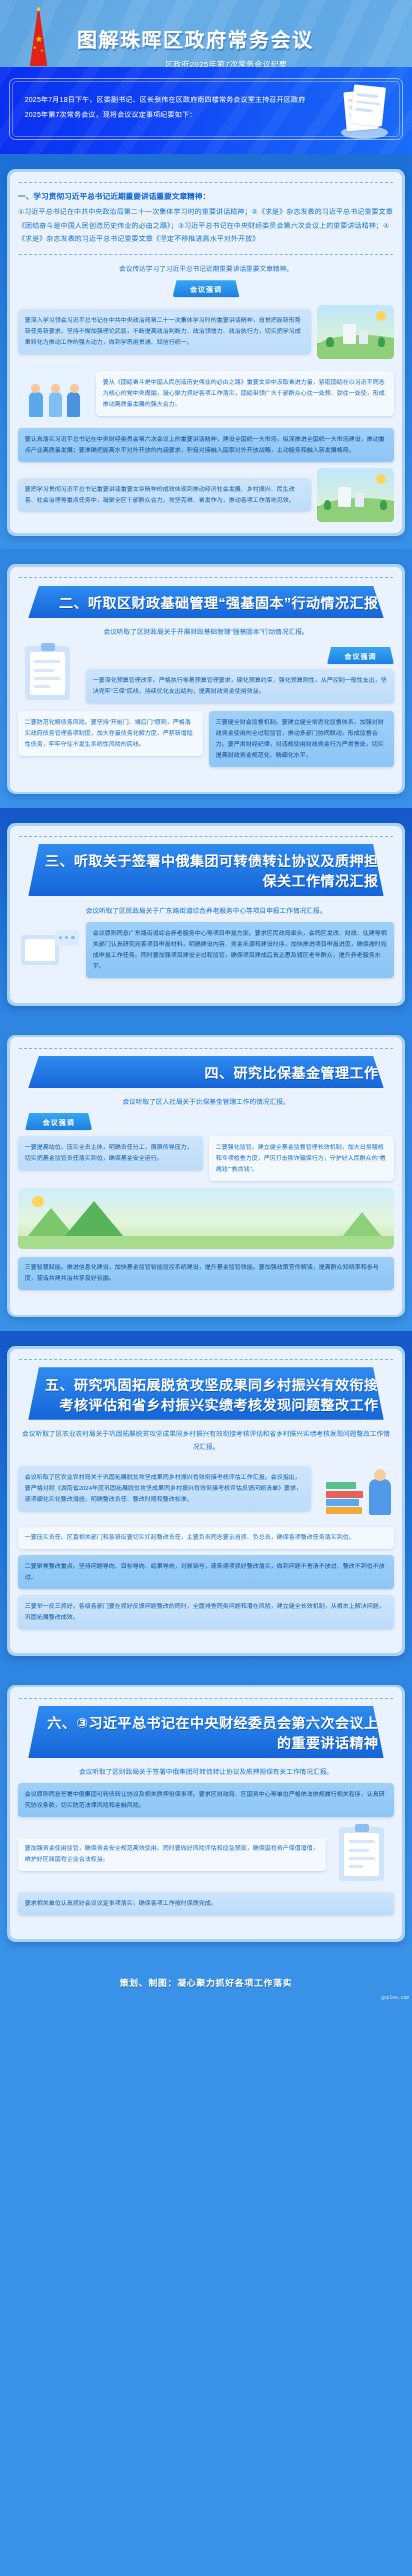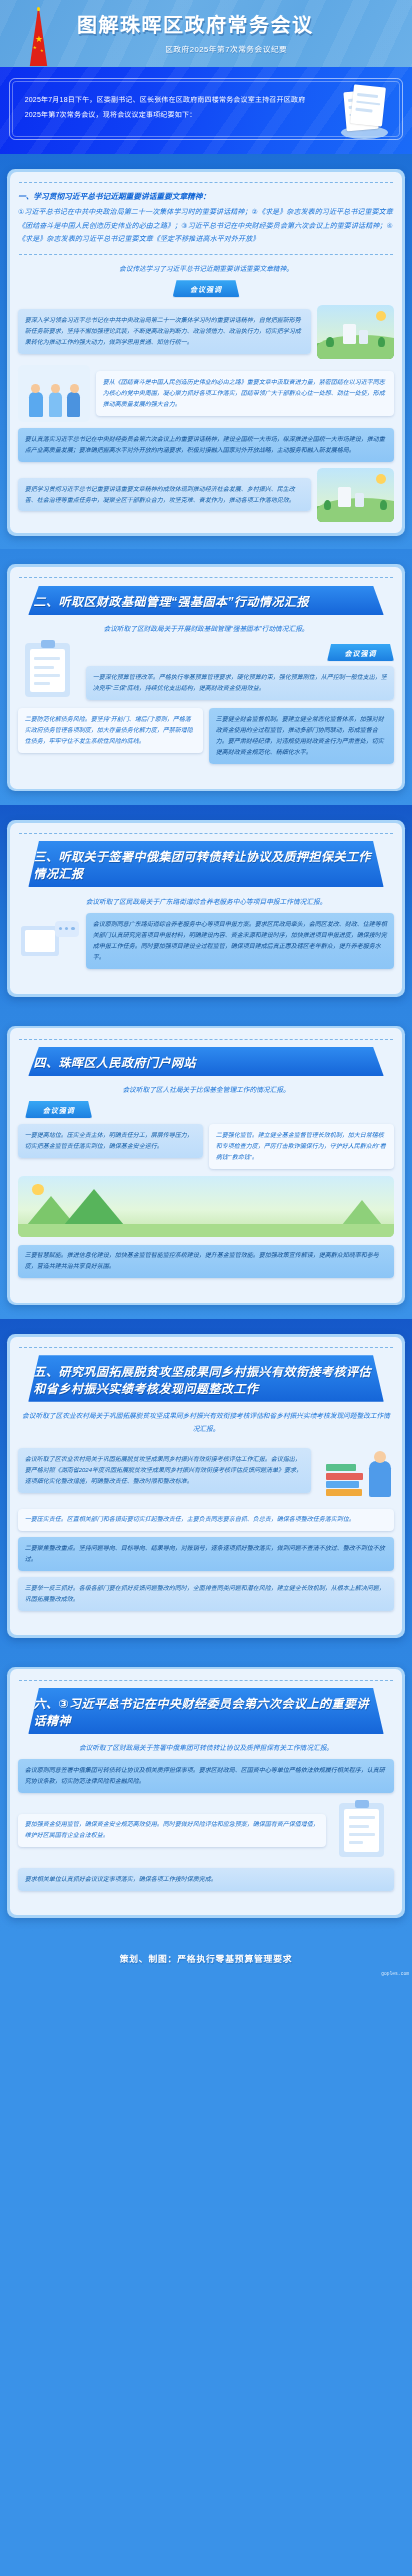--- a/index.html
+++ b/index.html
@@ -28,21 +28,21 @@
   .flag .pole-top { position:absolute; left:50%; top:0; width:3.6px; height:3.6px; margin-left:-1.8px; background:#ffd400; border-radius:50%; }
   .flag .cloth {
     position:absolute; left:0; top:4.1px; width:31px; height:55px;
     background:#e02217;
     clip-path:polygon(47% 0%, 53% 0%, 78% 100%, 22% 100%);
   }
   .flag .s1,.flag .s2,.flag .s3 { position:absolute; color:#ffd400; line-height:1; }
   .flag .s1 { left:12px; top:24px; font-size:8.8px; }
   .flag .s2 { left:9.8px; top:35px; font-size:4.6px; }
   .flag .s3 { left:17px; top:38px; font-size:4.1px; }
-  .hdr-text { position:absolute; left:77px; top:9px; width:319px; }
+  .hdr-text { position:absolute; left:77px; top:24px; width:319px; }
   .hdr-title {
     font-size:20px; font-weight:bold; color:#ffffff; letter-spacing:1.5px;
     text-shadow:1px 1.5px 0 rgba(40,90,150,.45);
     font-family:"DejaVu Sans","Liberation Sans",sans-serif;
   }
   .hdr-sub {
     margin-top:4.6px; font-size:7.7px; color:#ffffff; letter-spacing:0.5px;
     text-shadow:0.5px 0.5px 0 rgba(40,90,150,.4); text-align:center; padding-right:20.6px;
   }
 
@@ -71,21 +71,20 @@
     position:absolute; background:#ffffff; border-radius:1.5px;
     box-shadow:0 0.5px 1.5px rgba(0,0,0,.18);
   }
   .doc-icon .sheet.a { left:15.5px; top:4.1px; width:32px; height:39px; transform:rotate(6deg); }
   .doc-icon .sheet.b { left:8.2px; top:8.2px; width:32px; height:39px; transform:rotate(-5deg); }
   .doc-icon .line { position:absolute; height:2.6px; background:#cfe2f6; border-radius:1px; }
   .sec-band {
     position:relative;
     background:linear-gradient(180deg,#2f86e2 0%,#3a92e8 100%);
     padding:15.5px 7.2px 13.4px 7.2px;
-    font-style:italic;
   }
   .sec-band.alt { background:linear-gradient(180deg,#1d6fd6 0%,#2a82df 55%,#3a92e8 100%); }
   .sec-band.deep { background:linear-gradient(180deg,#1558c9 0%,#1f72d6 50%,#2f86e2 100%); }
 
   .card {
     position:relative;
     background:#a9d4f8; border-radius:8.2px; padding:2.6px;
     box-shadow:0 2.1px 7.2px rgba(10,50,110,.25);
   }
   .card-inner {
@@ -94,22 +93,22 @@
   .dashes { border-top:1px dashed #7fb6e8; margin:2.1px 1px 7.2px 1px; height:0; }
   .dashes.bottom { margin:8.2px 1px 5.2px 1px; }
 
   .sec-title-cn { color:#1266d6; font-size:7.7px; font-weight:bold; line-height:1.9; }
   .sec-body-cn { color:#1b74d8; font-size:7px; line-height:1.95; letter-spacing:0.1px; }
 
   
   .ribbon { position:relative; margin:2.1px 10.3px 0 10.3px; }
   .ribbon .plate {
     background:linear-gradient(180deg,#2f8bf0 0%,#1565d8 100%);
-    color:#fff; font-size:12px; font-weight:bold; letter-spacing:0.5px;
-    text-align:left; padding:6.2px 5.2px; border-radius:1px;
+    color:#fff; font-size:14px; font-weight:bold; letter-spacing:0.5px;
+    text-align:right; padding:6.2px 5.2px; border-radius:1px;
     clip-path:polygon(3% 0,97% 0,100% 100%,0% 100%);
     text-shadow:0.5px 0.5px 0.5px rgba(0,40,90,.4);
   }
   .ribbon .wing-l,.ribbon .wing-r {
     position:absolute; top:4.1px; width:8.2px; height:23px; background:#9ecbf5; z-index:-1;
   }
   .ribbon .wing-l { left:-6.2px; clip-path:polygon(0 0,100% 12%,100% 100%,40% 100%); }
   .ribbon .wing-r { right:-6.2px; clip-path:polygon(0 12%,100% 0,60% 100%,0 100%); }
 
   .centre-note { text-align:center; color:#1b74d8; font-size:6.7px; margin:8.2px 3.1px 4.1px 3.1px; line-height:1.9; }
@@ -355,21 +354,21 @@
     </div>
   </div>
 
   <div class="sec-band">
     <div class="card">
       <div class="card-inner">
         <div class="dashes"></div>
         <div class="ribbon">
           <span class="wing-l"></span>
             <span class="wing-r"></span>
-          <div class="plate">四、珠晖区人民政府门户网站</div>
+          <div class="plate">四、研究比保基金管理工作</div>
         </div>
         <div class="centre-note">会议听取了区人社局关于比保基金管理工作的情况汇报。</div>
 
         <div class="pill-left" style="margin:2.1px 0 6.2px 0;">
           <span class="pill">会议强调</span>
         </div>
 
         <div class="cols2" style="margin-bottom:7.2px;">
           <div class="bubble">一要提高站位。压实全责主体，明确责任分工，层层传导压力，切实把基金监管责任落实到位，确保基金安全运行。</div>
           <div class="bubble white">二要强化监管。建立健全基金监督管理长效机制，加大日常稽核和专项检查力度，严厉打击欺诈骗保行为，守护好人民群众的“看病钱”“救命钱”。</div>
@@ -447,18 +446,18 @@
           </div>
         </div>
 
         <div class="bubble">要求相关单位认真抓好会议议定事项落实，确保各项工作按时保质完成。</div>
         <div class="spacer"></div>
       </div>
     </div>
   </div>
 
   <div class="footer">
-    <div class="f-text">策划、制图：严格执行零基预算管理要求</div>
+    <div class="f-text">策划、制图：凝心聚力抓好各项工作落实</div>
     <div class="watermark">goples.com</div>
   </div>
 
 </div>
 
 
 </body></html>

